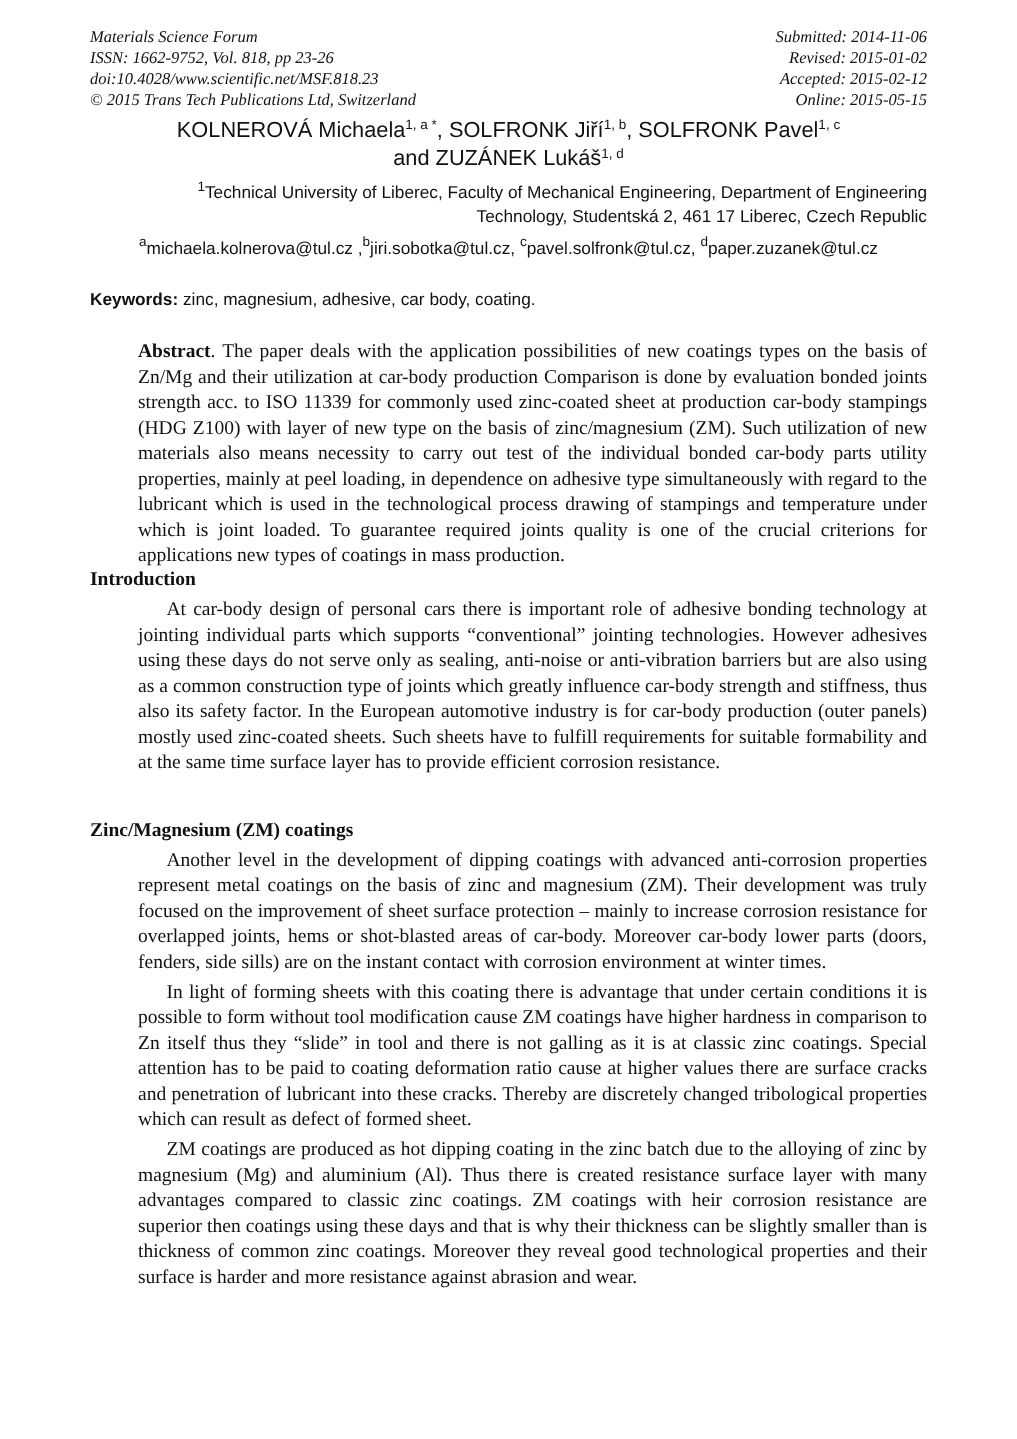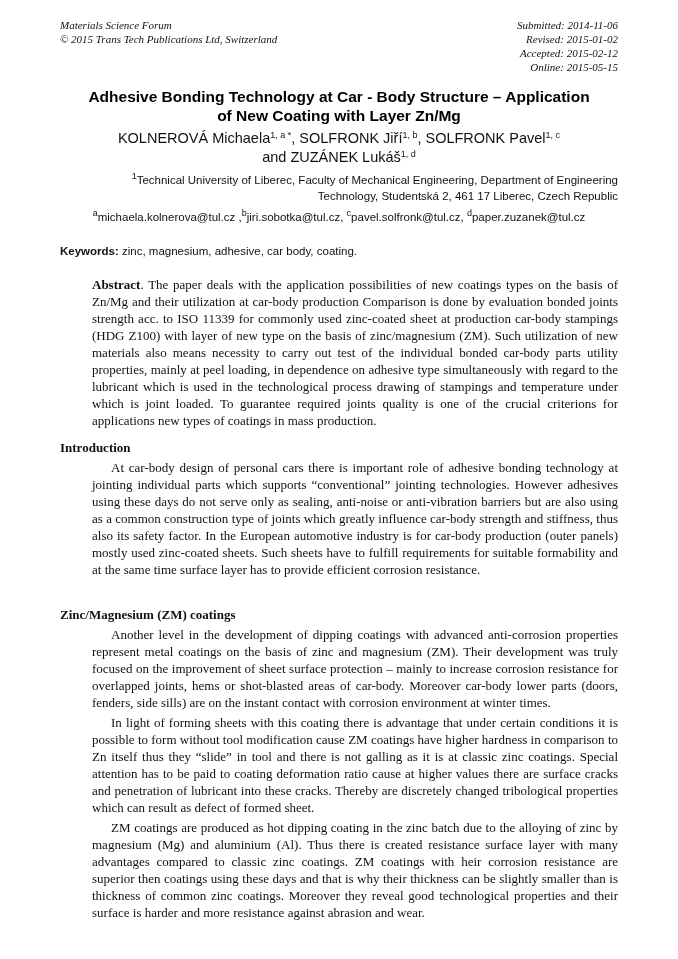--- a/index.html
+++ b/index.html
@@ -78,46 +78,47 @@
     margin-left: 32px;
   }
   .abstract { margin-top: 17px; }
   .abstract .abs-label { font-weight: bold; }
   .section-heading {
     font-family: "Liberation Serif", serif;
     font-size: 13px;
     font-weight: bold;
     margin: 0;
   }
-  .h-intro { margin-top: 11px; }
+  .h-intro { }
   .h-zm    { margin-top: 29px; }
   p.body-para {
     margin: 3px 0 0 0;
     text-indent: 19px;
   }
 </style>
 </head>
 <body>
 
 <div class="page">
 
   <div class="meta-row">
     <div class="meta-col-left">
       <div>Materials Science Forum</div>
+      <div>ISSN: 1662-9752, Vol. 818, pp 23-26</div>
+      <div>doi:10.4028/www.scientific.net/MSF.818.23</div>
       <div>© 2015 Trans Tech Publications Ltd, Switzerland</div>
     </div>
     <div class="meta-col-right">
       <div>Submitted: 2014-11-06</div>
       <div>Revised: 2015-01-02</div>
       <div>Accepted: 2015-02-12</div>
       <div>Online: 2015-05-15</div>
     </div>
   </div>
 
-  <h1 class="paper-title"><span>Adhesive Bonding Technology at Car - Body Structure – Application</span><br><span>of New Coating with Layer Zn/Mg</span></h1>
 
   <div class="authors">
     <div><span>KOLNEROVÁ Michaela</span><sup class="ssup">1, a *</sup><span>, </span><span>SOLFRONK Jiří</span><sup class="ssup">1, b</sup><span>, </span><span>SOLFRONK Pavel</span><sup class="ssup">1, c</sup></div>
     <div><span>and ZUZÁNEK Lukáš</span><sup class="ssup">1, d</sup></div>
   </div>
 
   <div class="affiliation"><sup class="ssup">1</sup><span>Technical University of Liberec, Faculty of Mechanical Engineering, Department of Engineering</span><br><span>Technology, Studentská 2, 461 17 Liberec, Czech Republic</span></div>
 
   <div class="emails"><sup class="ssup">a</sup><span>michaela.kolnerova@tul.cz ,</span><sup class="ssup">b</sup><span>jiri.sobotka@tul.cz, </span><sup class="ssup">c</sup><span>pavel.solfronk@tul.cz, </span><sup class="ssup">d</sup><span>paper.zuzanek@tul.cz</span></div>
 

